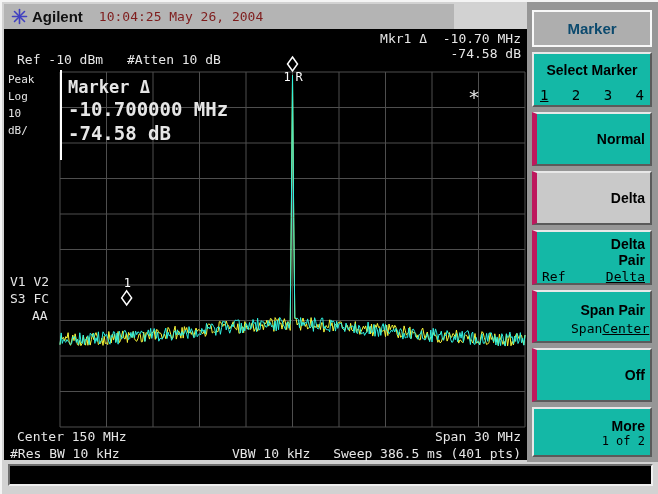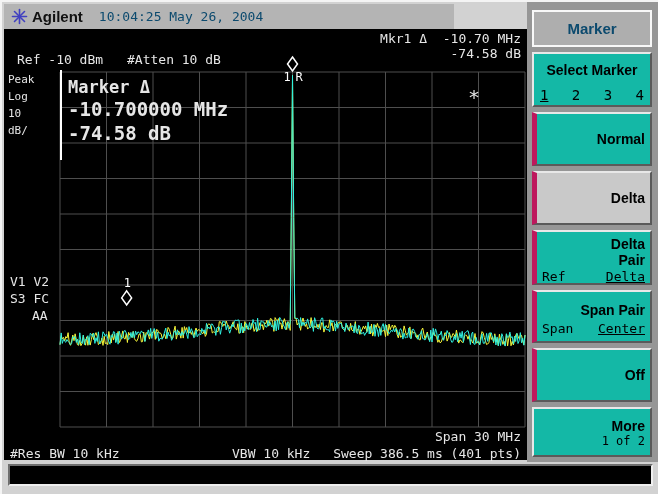--- a/index.html
+++ b/index.html
@@ -11,21 +11,21 @@
   .mono{white-space:pre;font-family:"DejaVu Sans Mono", monospace;}
   .stage{position:absolute;left:0;top:0;width:658px;height:494px;
     border-top:2px solid #f4f4f4;border-left:2px solid #f4f4f4;box-sizing:border-box;}
 
   
   .titlebar{position:absolute;left:2px;top:2px;width:450px;height:25px;
     background:#b4b4b4;display:flex;align-items:center;}
   .logo{margin-left:7px;width:17px;height:17px;}
   .brand{font-family:"Liberation Sans", sans-serif;font-weight:bold;
     font-size:15px;color:#111;margin-left:4px;letter-spacing:0px;}
-  .datetime{font-size:13px;color:#0c4a6e;margin-left:16px;letter-spacing:0px;}
+  .datetime{font-size:13px;color:#7f1d1d;margin-left:16px;letter-spacing:0px;}
 
   
   .screen{position:absolute;left:2px;top:27px;width:523px;height:431px;
     background:#000;color:#e6e6e6;}
   .screen .txt{position:absolute;font-size:13px;line-height:13px;white-space:pre;}
   .amp-label{position:absolute;left:4px;font-size:11px;line-height:13px;}
   .mkrbox{position:absolute;white-space:pre;font-weight:bold;}
   .star{position:absolute;font-size:20px;line-height:20px;}
   #plot-svg{position:absolute;left:0;top:0;}
 
@@ -126,20 +126,21 @@
     <div class="txt" style="left:6px;top:246px;">V1 V2</div>
     <div class="txt" style="left:6px;top:263px;">S3 FC</div>
     <div class="txt" style="left:28px;top:280px;">AA</div>
 
     <div class="mkrbox" style="left:64px;top:48px;font-size:17px;">Marker Δ</div>
     <div class="mkrbox" style="left:64px;top:69px;font-size:19px;">-10.700000 MHz</div>
     <div class="mkrbox" style="left:64px;top:93px;font-size:19px;">-74.58 dB</div>
 
     <div class="star" style="left:464px;top:58px;">*</div>
 
+    <div class="txt" style="left:13px;top:401px;">Center 150 MHz</div>
     <div class="txt" style="right:6px;top:401px;text-align:left;">Span 30 MHz</div>
     <div class="txt" style="left:6px;top:418px;">#Res BW 10 kHz</div>
     <div class="txt" style="left:228px;top:418px;">VBW 10 kHz</div>
     <div class="txt" style="right:6px;top:418px;text-align:right;">Sweep 386.5 ms (401 pts)</div>
   </div>
 
   <div class="panel">
 
     <div class="menu-title">Marker</div>
 
@@ -166,21 +167,21 @@
     </div>
 
     <div class="skey blue" style="top:228px;height:55px;">
       <div class="t" style="margin-top:4px;padding-left:44px;">Delta Pair</div>
       <div class="row" style="margin-top:1px;">
         <span>Ref</span>
         <span class="u">Delta</span>
       </div>
     </div>
 
-    <div class="skey blue" style="top:288px;height:53px;">
+    <div class="skey blue" style="top:288px;height:53px;padding-left:29px;">
       <div class="t" style="margin-top:10px;">Span Pair</div>
       <div class="row" style="margin-top:3px;">
         <span>Span</span>
         <span class="u">Center</span>
       </div>
     </div>
 
     <div class="skey blue" style="top:346px;height:54px;">
       <div class="vcenter">
           <div class="t">Off</div>

